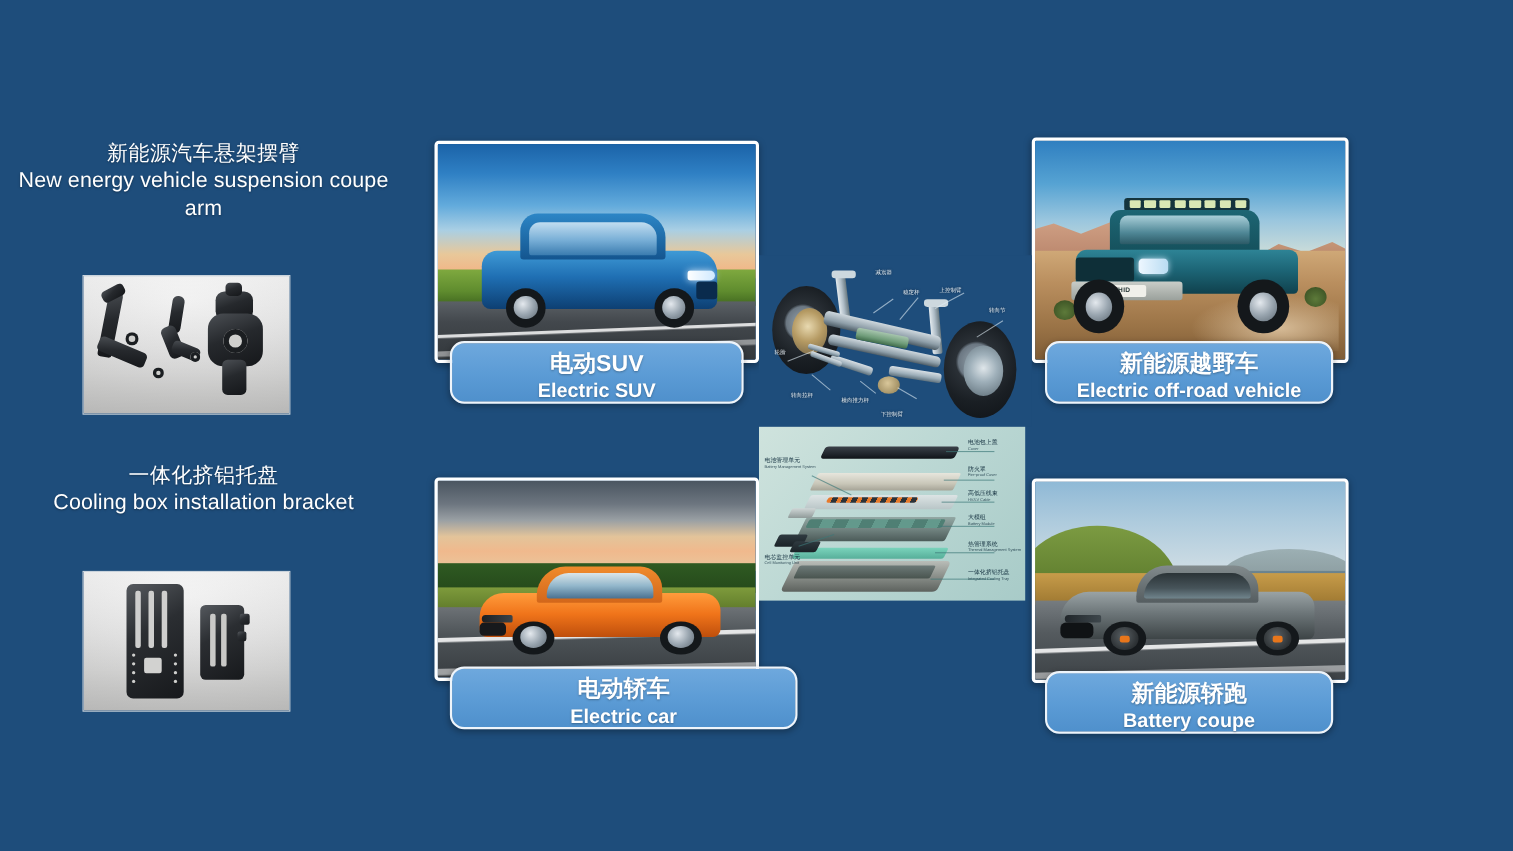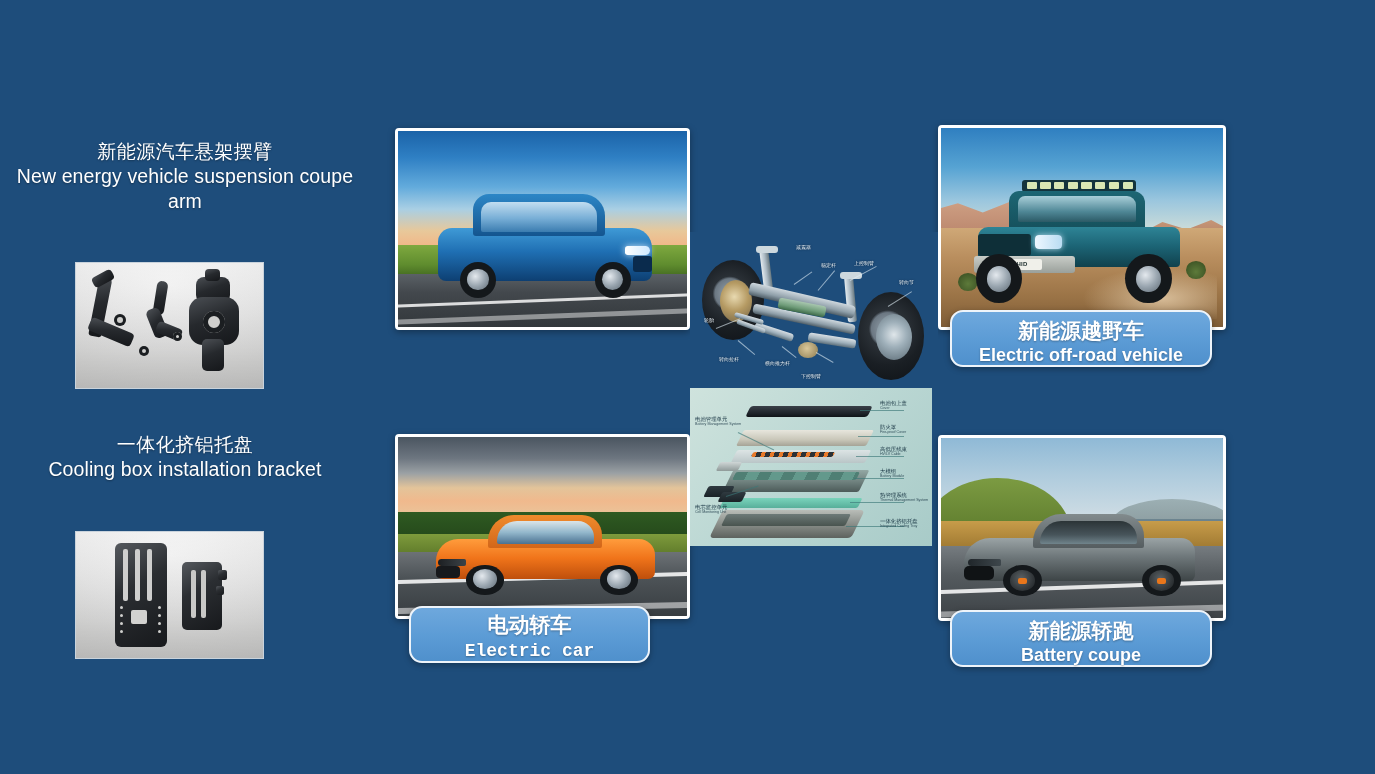--- a/index.html
+++ b/index.html
@@ -21,21 +21,21 @@
   .slide {
     position: absolute;
     inset: 0;
     background: #1e4d7b;
   }
 
   
   .left-col {
     position: absolute;
     left: 0;
-    top: 12px;
+    top: 0;
     width: 370px;
     height: 690px;
   }
 
   .part-block { position: absolute; left: 0; width: 370px; }
   .part-block.block-1 { top: 128px; }
   .part-block.block-2 { top: 421px; }
 
   .part-caption {
     text-align: center;
@@ -398,21 +398,21 @@
   .badge .en {
     display: block;
     font-size: 18px;
     font-weight: 700;
     line-height: 1.3;
     color: #ffffff;
     text-shadow: 0 1px 2px rgba(0,0,0,.3);
   }
   .badge-suv     { left: 409px; top: 310px; width: 267px; height: 57px; }
   .badge-offroad { left: 950px; top: 310px; width: 262px; height: 57px; }
-  .badge-sedan   { left: 409px; top: 606px; width: 241px; height: 57px; font-family: Liberation Mono, monospace; }
+  .badge-sedan   { left: 409px; top: 606px; width: 316px; height: 57px; }
   .badge-coupe   { left: 950px; top: 610px; width: 262px; height: 57px; }
 
   
   .diagram {
     position: absolute;
     overflow: hidden;
   }
   .diag-chassis {
     left: 690px; top: 232px; width: 248px; height: 156px;
     background: #1e4d7b;
@@ -590,20 +590,24 @@
         <div class="lamp"></div>
         <div class="grille"></div>
         <div class="wheel w1"></div>
         <div class="wheel w2"></div>
         <div class="rim r1"></div>
         <div class="rim r2"></div>
       </div>
     </div>
   </div>
 
+  <div class="badge badge-suv">
+    <span class="cn">电动SUV</span>
+    <span class="en">Electric SUV</span>
+  </div>
 
   <div class="card card-offroad">
     <div class="scene">
       <div class="sky-desert"></div>
       <div class="mesa-far"></div>
       <div class="mesa-right"></div>
       <div class="ground-sand"></div>
       <div class="dust"></div>
       <div class="bush" style="left:6%;"></div>
       <div class="bush" style="left:17%; bottom:22%;"></div>

